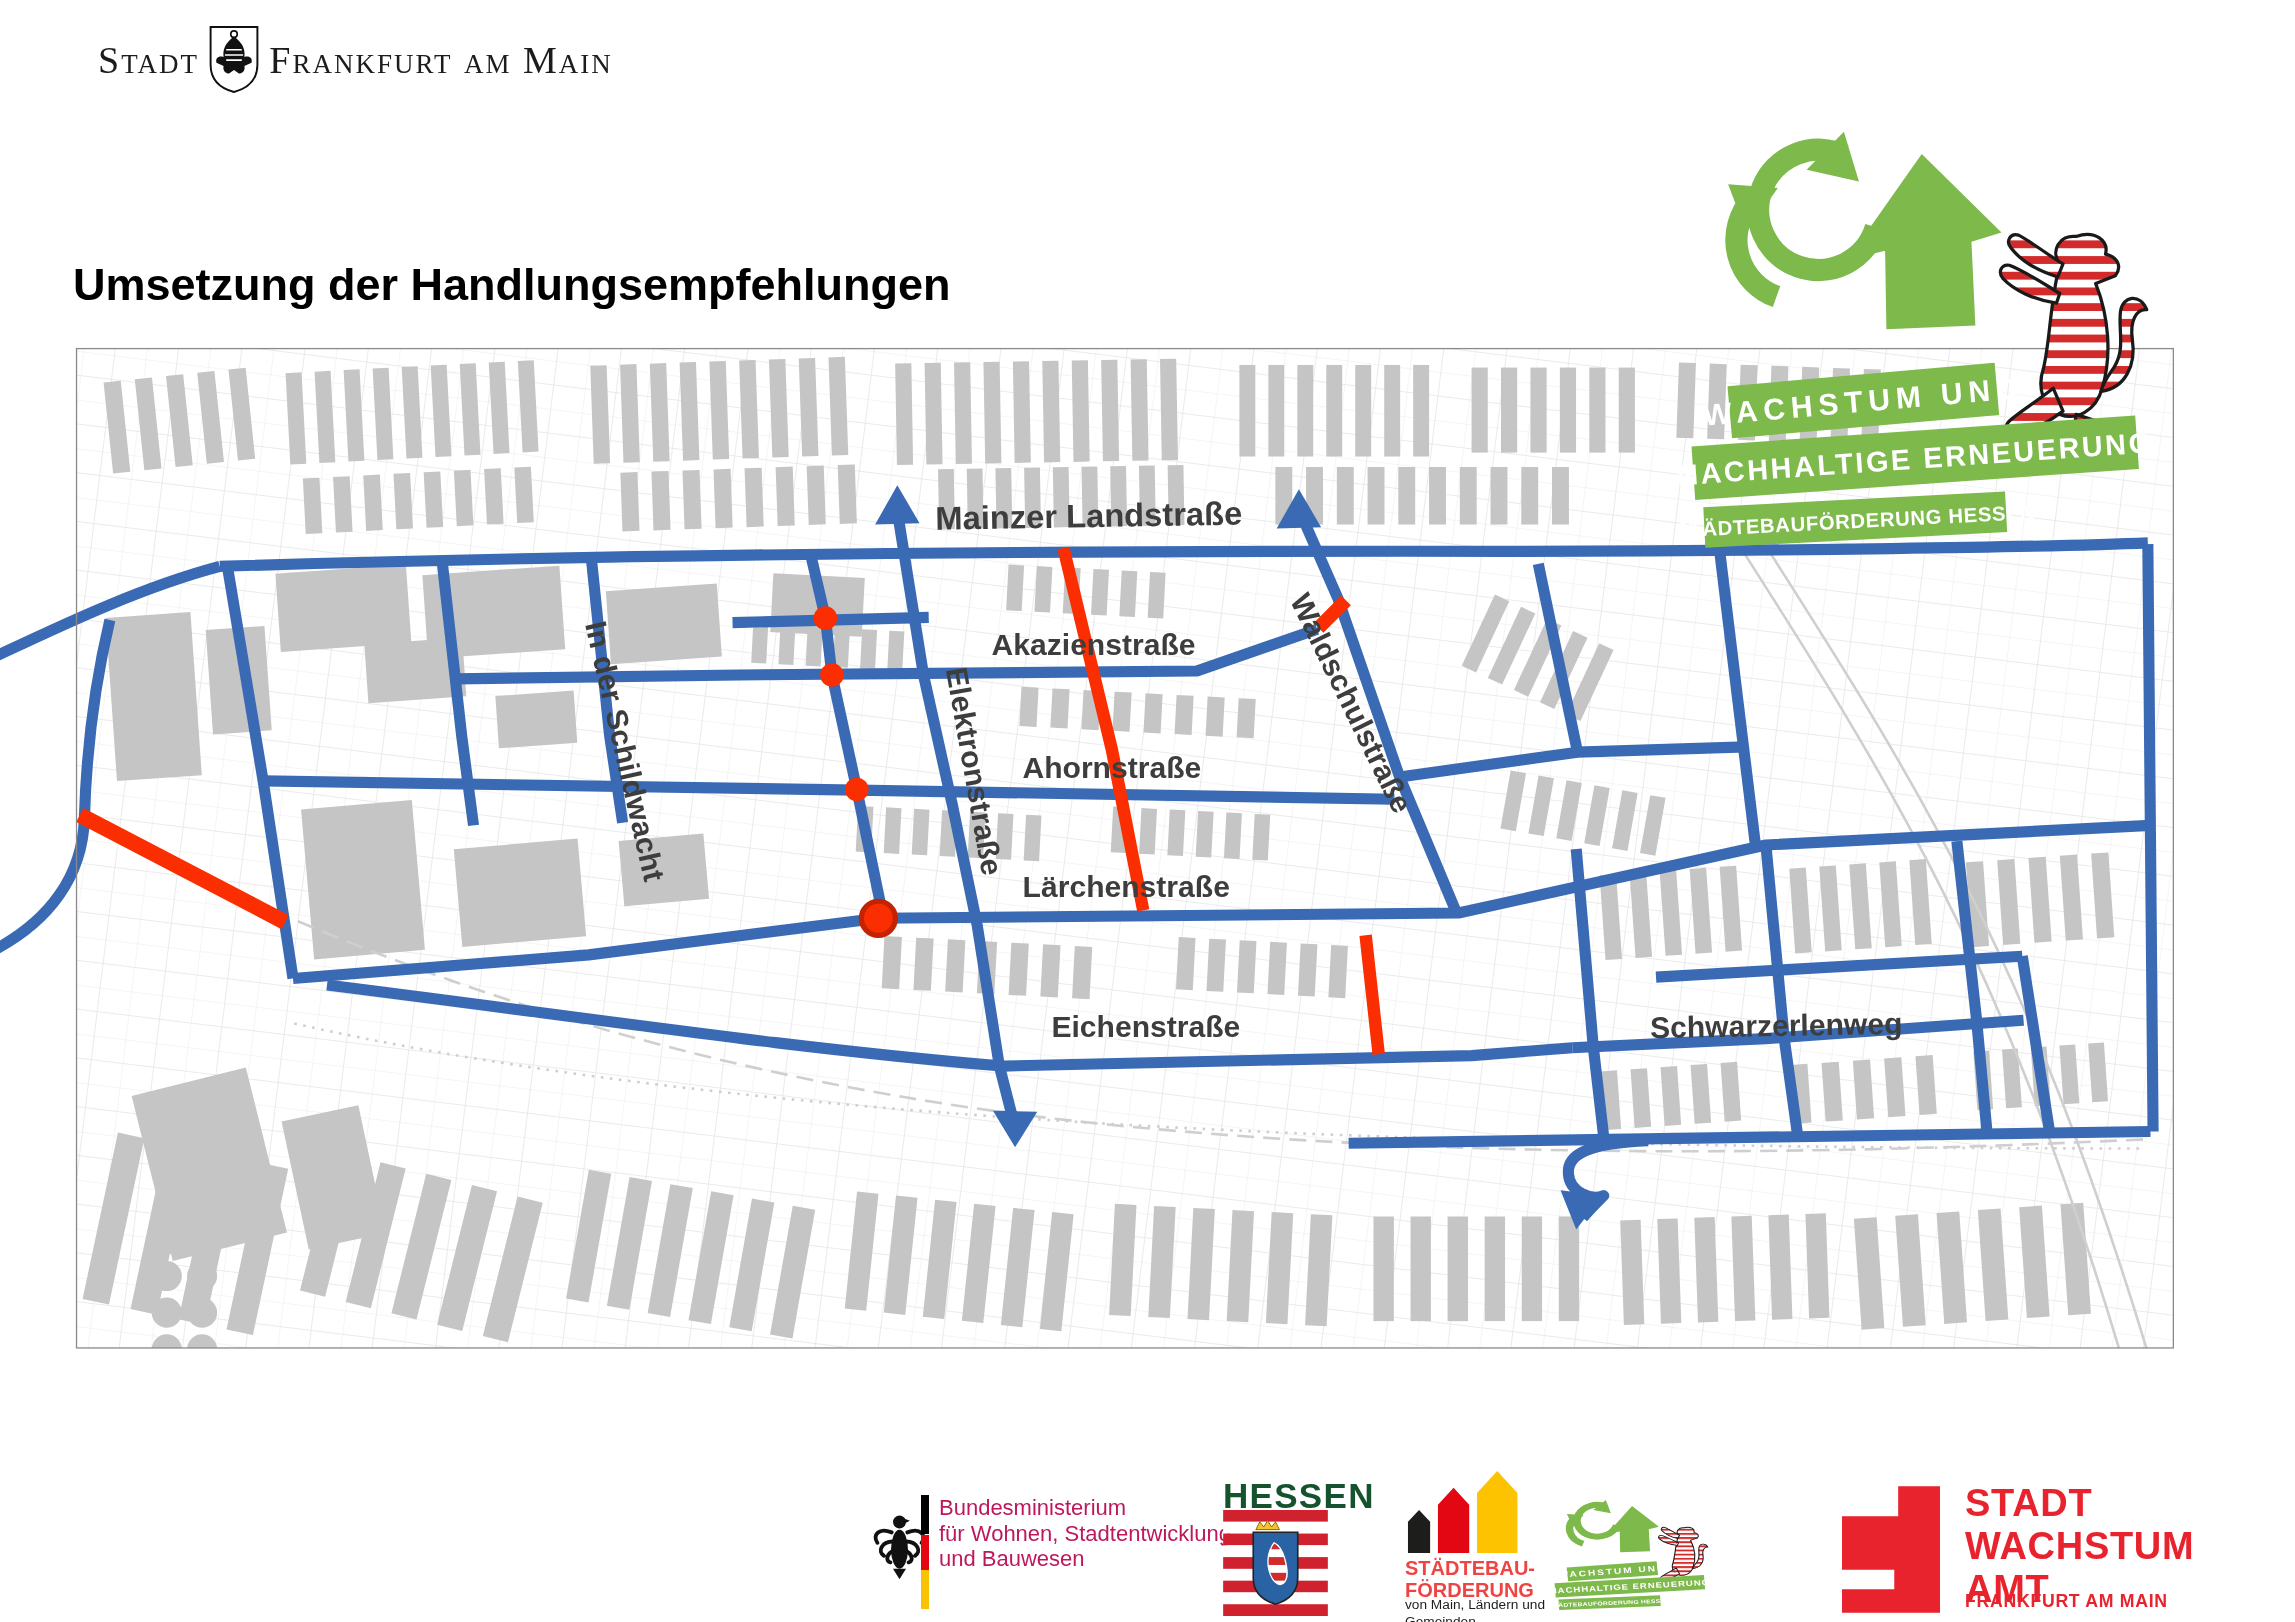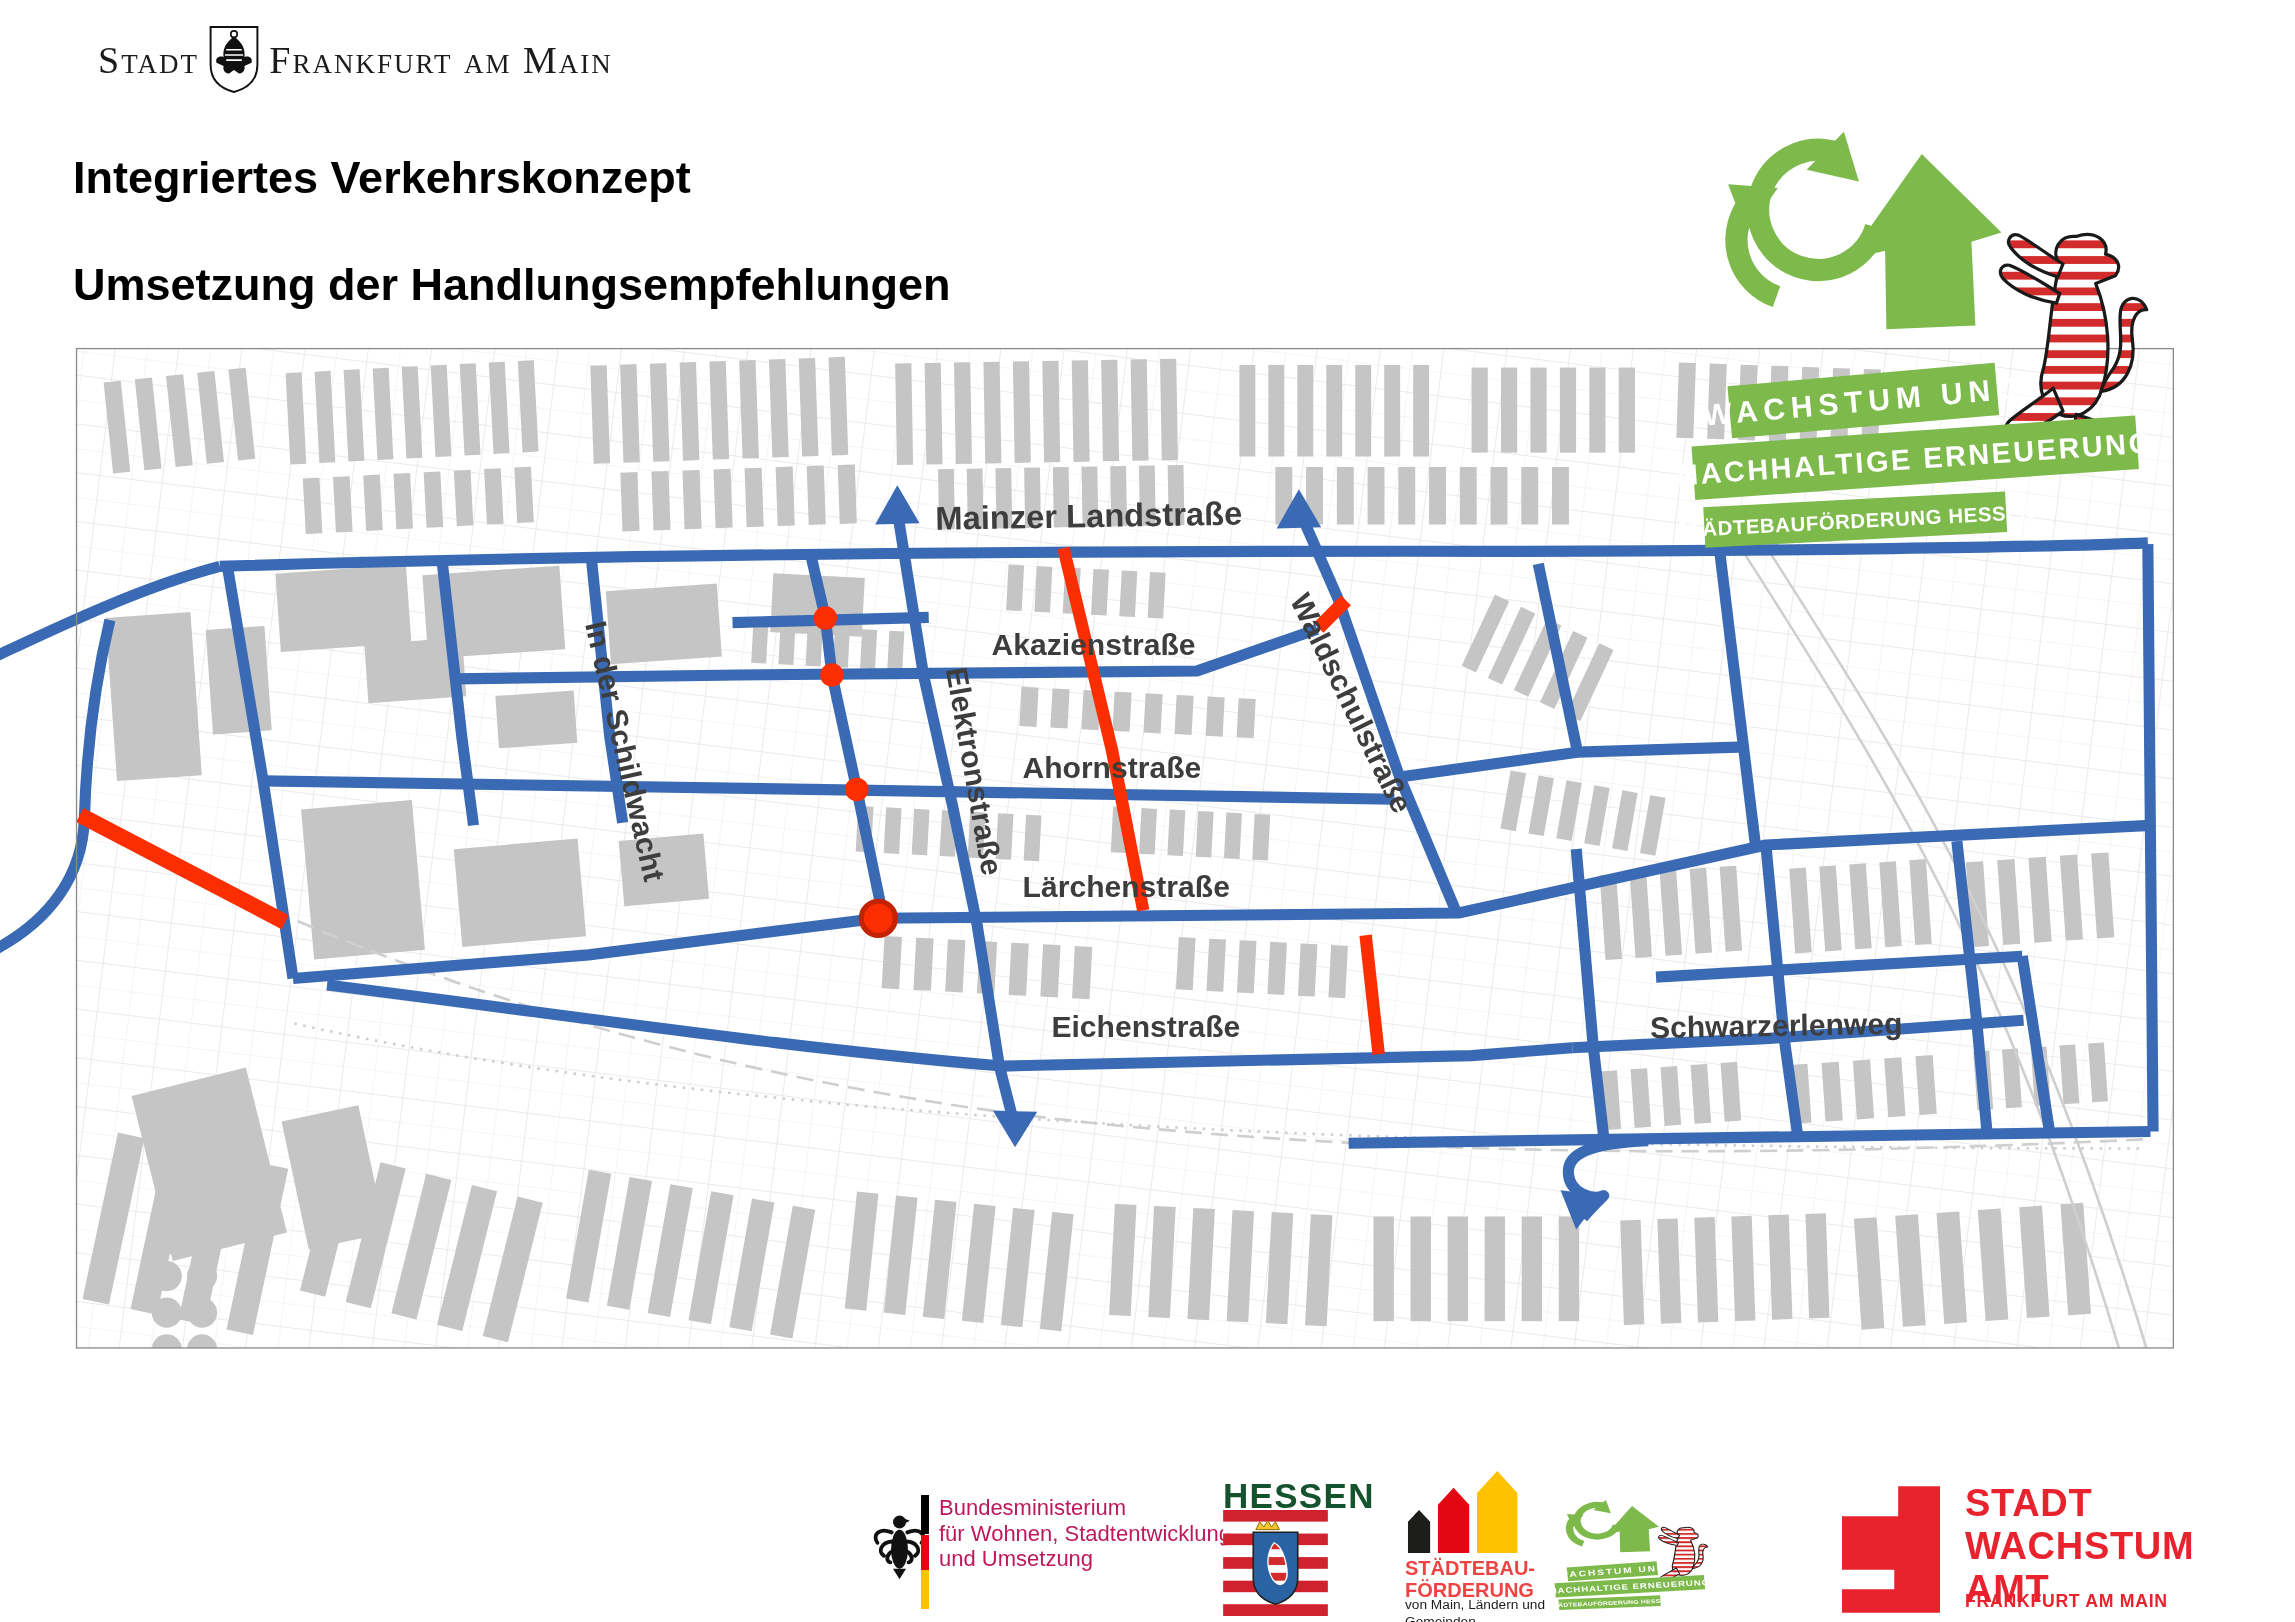--- a/index.html
+++ b/index.html
@@ -365,21 +365,20 @@
     <span class="cl-txt">Stadt</span>
     <svg width="52" height="69" viewBox="0 0 80 106">
       <path d="M4 3 h72 v58 c0 24 -14 36 -36 42 c-22 -6 -36 -18 -36 -42 z" fill="#fff" stroke="#111" stroke-width="3"></path>
       <path fill="#111" d="M40 18 c-11 7 -18 18 -16 31 c-8 -2 -13 2 -11 9 l11 5 c-2 7 4 13 9 11 l7 -5 7 5 c5 2 11 -4 9 -11 l11 -5 c2 -7 -3 -11 -11 -9 c2 -13 -5 -24 -16 -31 z"></path>
       <path d="M28 38 h24 M26 46 h28 M28 54 h24" stroke="#fff" stroke-width="2.4"></path>
       <circle cx="40" cy="14" r="5" fill="none" stroke="#111" stroke-width="2.5"></circle>
     </svg>
     <span class="cl-txt">Frankfurt am Main</span>
   </div>
 
-  <div class="abs h-title">Integriertes Verkehrskonzept</div>
   <div class="abs h-sub">Umsetzung der Handlungsempfehlungen</div>
 
   <svg class="abs" style="left:1675px;top:105px" width="621" height="484" viewBox="-25 -25 949 740">
     <g stroke="#7db94b" stroke-width="34" fill="none">
       <path d="M233 52 A92 92 0 1 0 282 162"></path>
       <path d="M130 268 A92 92 0 0 1 92 120"></path>
     </g>
     <g fill="#7db94b">
       <polygon points="233,16 176,74 256,92"></polygon>
       <polygon points="56,96 132,102 84,170"></polygon>
@@ -416,21 +415,21 @@
     <circle cx="50" cy="44" r="10" fill="#111"></circle>
     <polygon points="50,36 66,42 50,50" fill="#111"></polygon>
     <path d="M40 116 L50 132 L60 116 Z" fill="#111"></path>
   </svg>
   <div class="abs" style="left:921px;top:1495px;width:7.9px;height:39px;background:#000;"></div>
   <div class="abs" style="left:921px;top:1535px;width:7.9px;height:35px;background:#e30613;"></div>
   <div class="abs" style="left:921px;top:1570px;width:7.9px;height:39px;background:#f8c300;"></div>
   <div class="abs bm-text">
     <div>Bundesministerium</div>
     <div>für Wohnen, Stadtentwicklung</div>
-    <div>und Umsetzung</div>
+    <div>und Bauwesen</div>
   </div>
 
   <div class="abs hessen-word">HESSEN</div>
   <svg class="abs" style="left:1223px;top:1510px" width="105" height="106" viewBox="0 0 160 162">
     <g>
       <rect y="0" width="160" height="18" fill="#d0212f"></rect>
         <rect y="18" width="160" height="18" fill="#fff"></rect>
       <rect y="36" width="160" height="18" fill="#d0212f"></rect>
         <rect y="54" width="160" height="18" fill="#fff"></rect>
       <rect y="72" width="160" height="18" fill="#d0212f"></rect>

